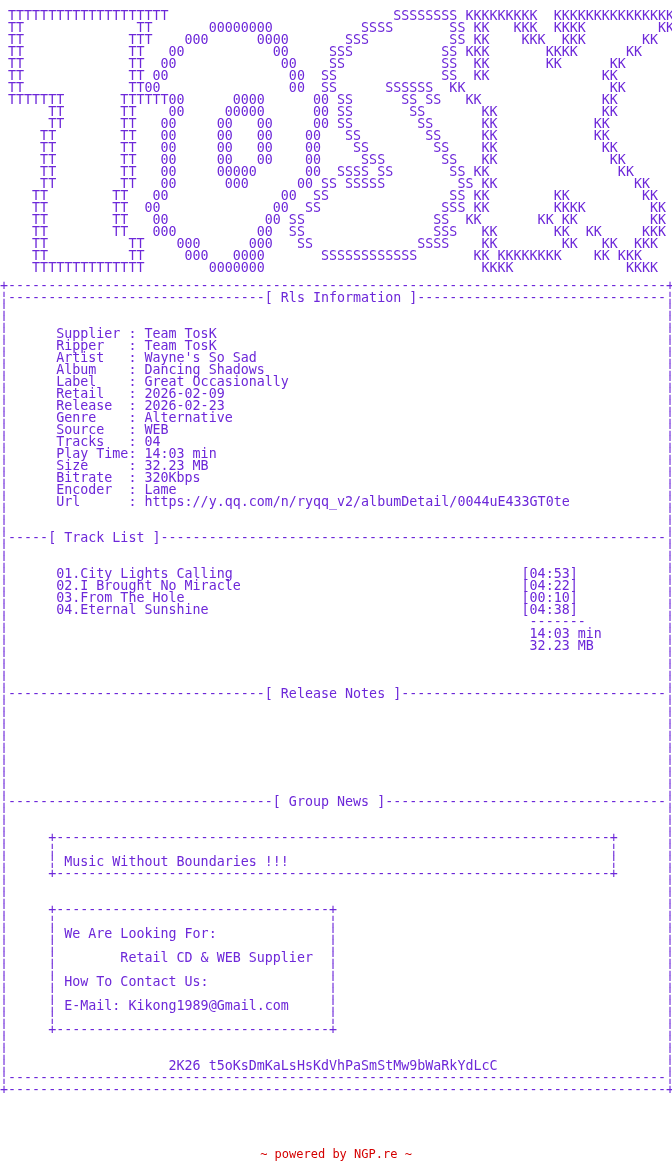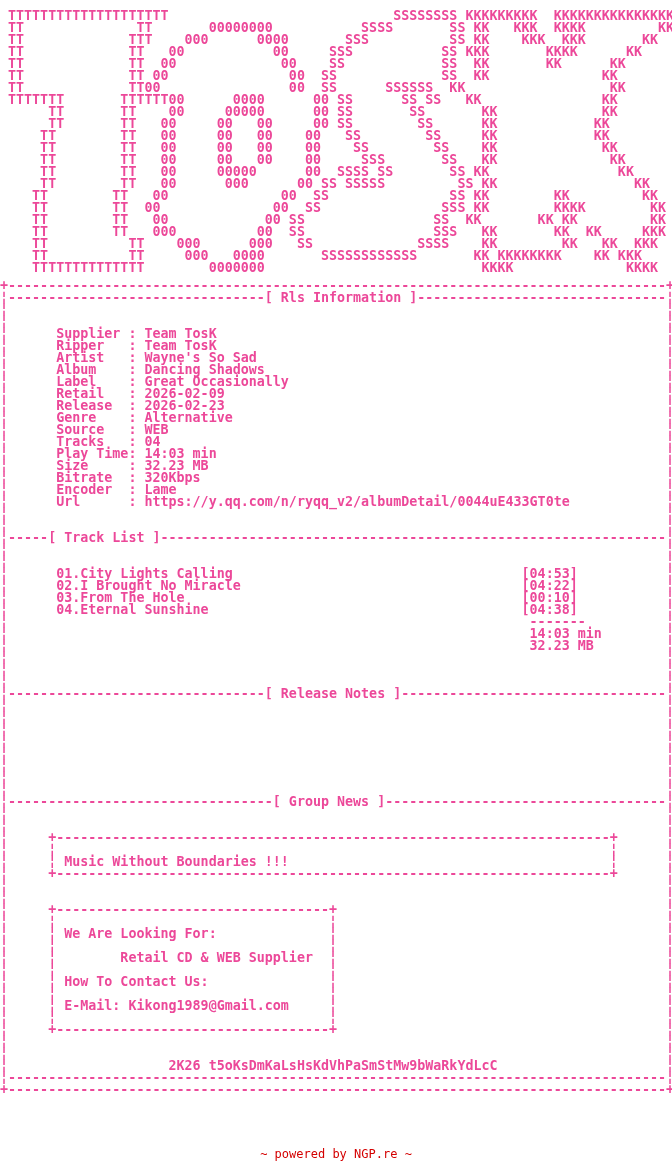--- a/index.html
+++ b/index.html
@@ -1,22 +1,22 @@
 <!DOCTYPE html>
 <html><head>
 <meta charset="utf-8">
 <style>
   html,body{margin:0;padding:0;background:#ffffff;}
   body{width:672px;height:1164px;overflow:hidden;}
   .mono{
     font-family:"DejaVu Sans Mono","Liberation Mono",monospace;
     font-size:13.33px;
     line-height:12px;
-    font-weight:bold;
-    color:#ec4899;
+    font-weight:normal;
+    color:#6d28d9;
     white-space:pre;
   }
   #logo{margin:10px 0 0 0;padding:0;}
   #box{margin-top:6px;}
   #box > div{height:12px;}
   .footer{
     margin-top:18px;
     text-align:center;
     font-family:"DejaVu Sans Mono","Liberation Mono",monospace;
     font-size:12px;

